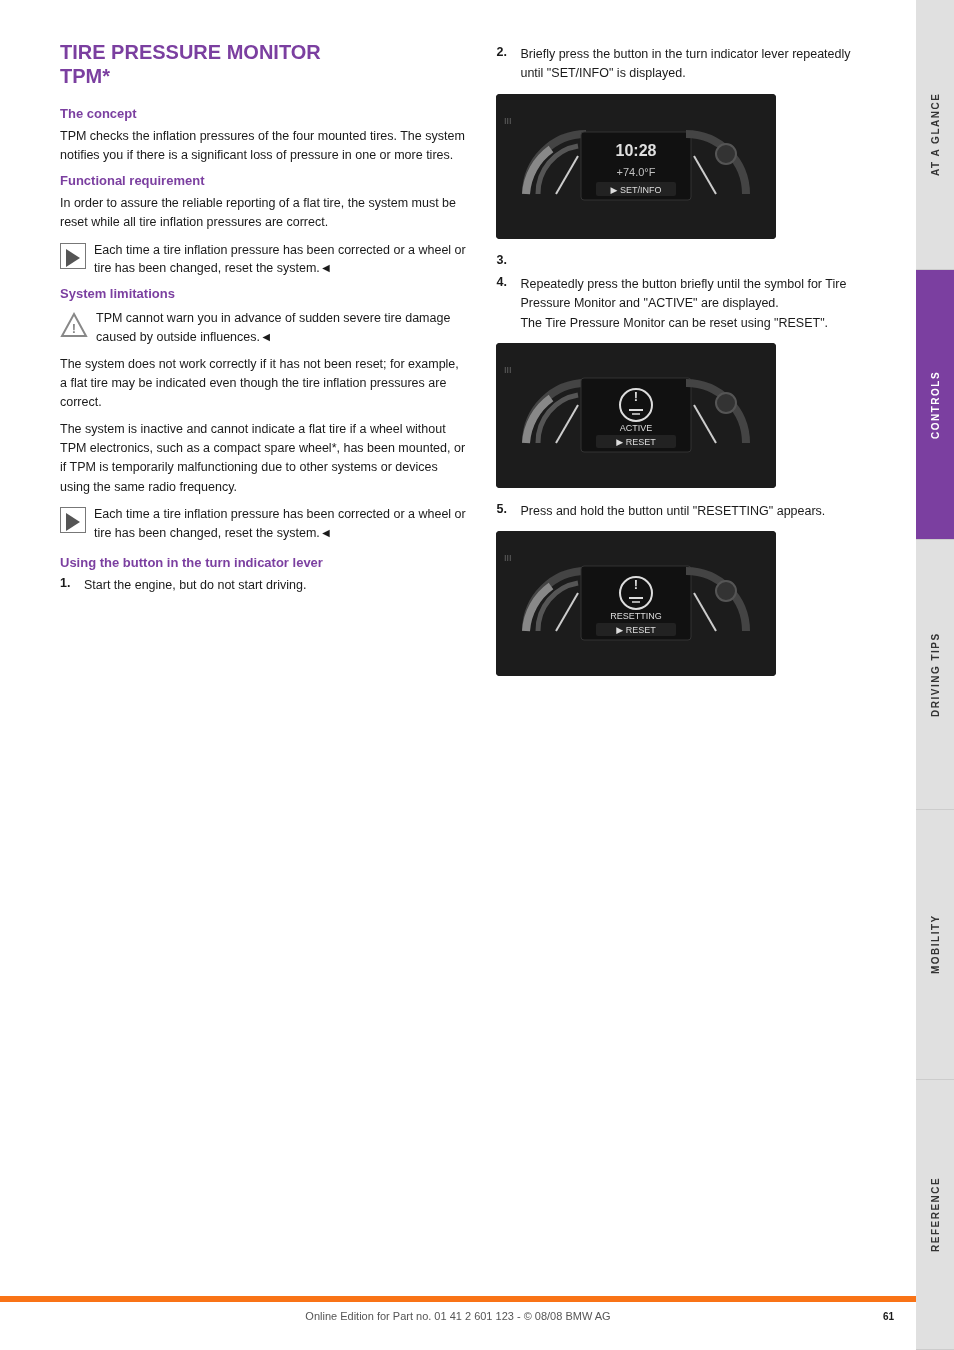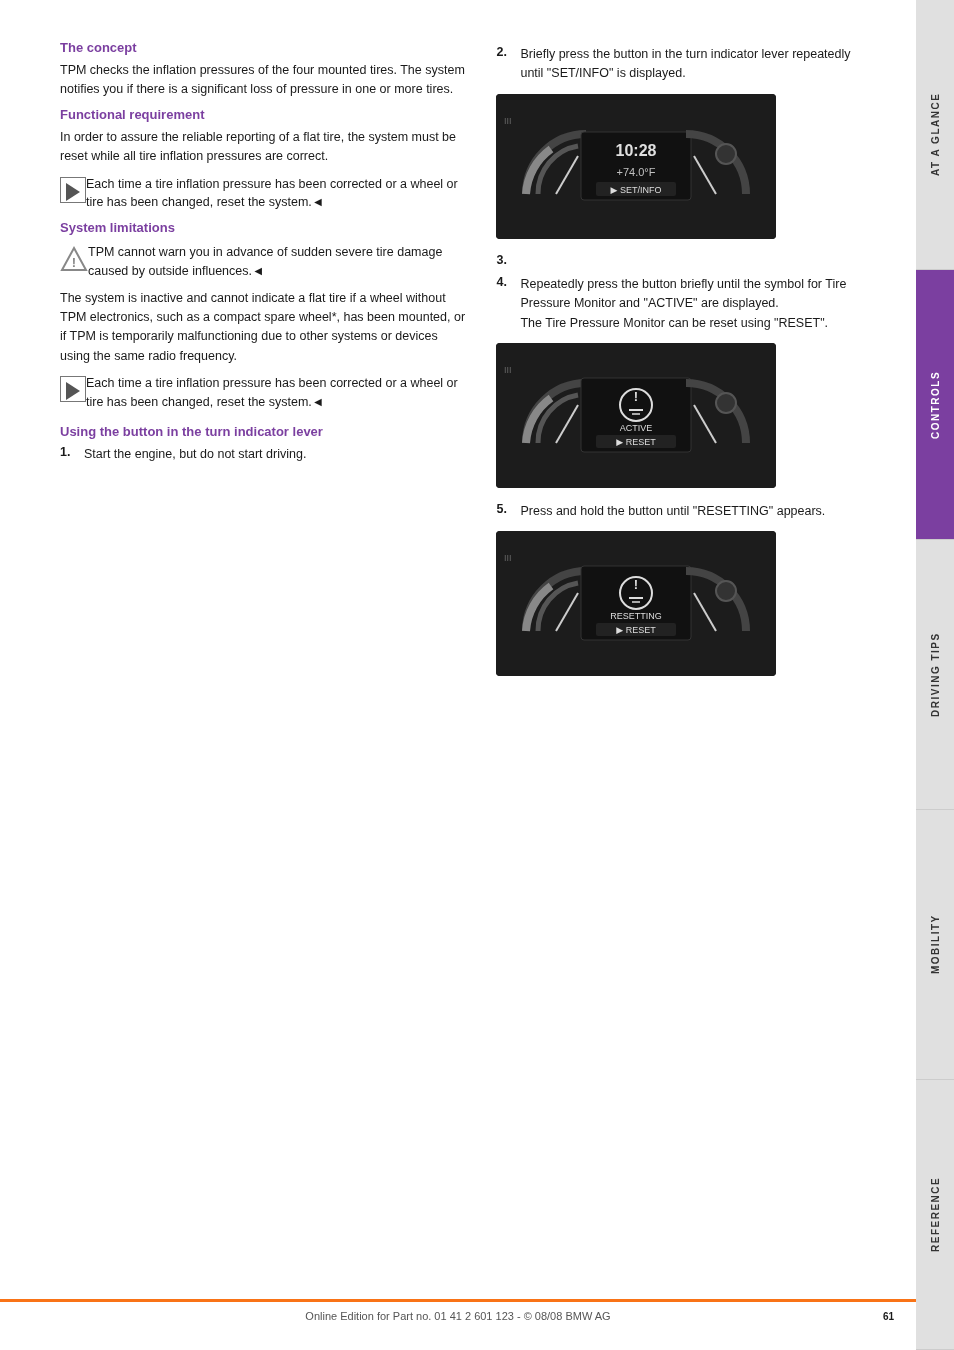--- a/index.html
+++ b/index.html
@@ -101,20 +101,21 @@
       line-height: 1.55;
       margin-bottom: 7px;
       color: #1a1a1a;
     }
 
     
     .note-box {
       display: flex;
       align-items: flex-start;
       margin: 8px 0;
+      gap: 8px;
     }
 
     .note-text {
       font-size: 12.5px;
       line-height: 1.5;
       color: #1a1a1a;
     }
 
     
     .warning-icon {
@@ -202,21 +203,21 @@
     .page-footer {
       position: absolute;
       bottom: 28px;
       left: 0;
       right: 38px;
       display: flex;
       justify-content: center;
       align-items: center;
       font-size: 11px;
       color: #555;
-      border-top: 3px solid #f97316;
+      border-top: 6px solid #f97316;
       padding-top: 8px;
     }
 
     .page-number {
       position: absolute;
       bottom: 28px;
       right: 60px;
       font-size: 10px;
       font-weight: bold;
       color: #1a1a1a;
@@ -225,20 +226,24 @@
 </head>
 <body>
 
 <div class="page-container">
 
   <div class="main-content">
     <div class="two-col">
 
       <div class="left-col">
 
+        <div class="page-title">
+          <span>TIRE PRESSURE MONITOR</span><br>
+          <span>TPM*</span>
+        </div>
 
         <div class="section-heading">The concept</div>
         <p>TPM checks the inflation pressures of the four mounted tires. The system notifies you if there is a significant loss of pressure in one or more tires.</p>
 
         <div class="section-heading">Functional requirement</div>
         <p>In order to assure the reliable reporting of a flat tire, the system must be reset while all tire inflation pressures are correct.</p>
 
         <div class="note-box">
           <div class="play-box">
             <div class="play-triangle"></div>
@@ -249,20 +254,21 @@
         <div class="section-heading">System limitations</div>
 
         <div class="note-box">
           <svg class="warning-icon" viewBox="0 0 28 28">
             <polygon points="14,3 26,25 2,25" fill="none" stroke="#888" stroke-width="2"></polygon>
             <text x="14" y="22" text-anchor="middle" font-size="13" font-weight="bold" fill="#888">!</text>
           </svg>
           <span class="note-text">TPM cannot warn you in advance of sudden severe tire damage caused by outside influences.◄</span>
         </div>
 
+        <p>The system does not work correctly if it has not been reset; for example, a flat tire may be indicated even though the tire inflation pressures are correct.</p>
         <p>The system is inactive and cannot indicate a flat tire if a wheel without TPM electronics, such as a compact spare wheel*, has been mounted, or if TPM is temporarily malfunctioning due to other systems or devices using the same radio frequency.</p>
 
 
         <div class="note-box">
           <div class="play-box">
             <div class="play-triangle"></div>
           </div>
           <span class="note-text">Each time a tire inflation pressure has been corrected or a wheel or tire has been changed, reset the system.◄</span>
         </div>
 

